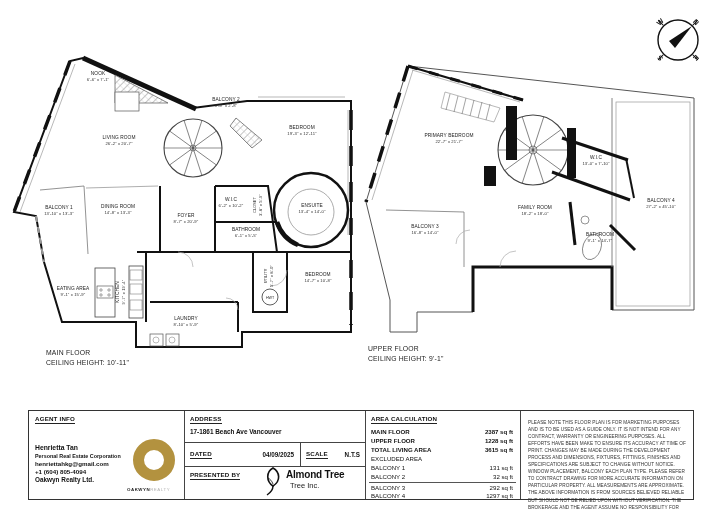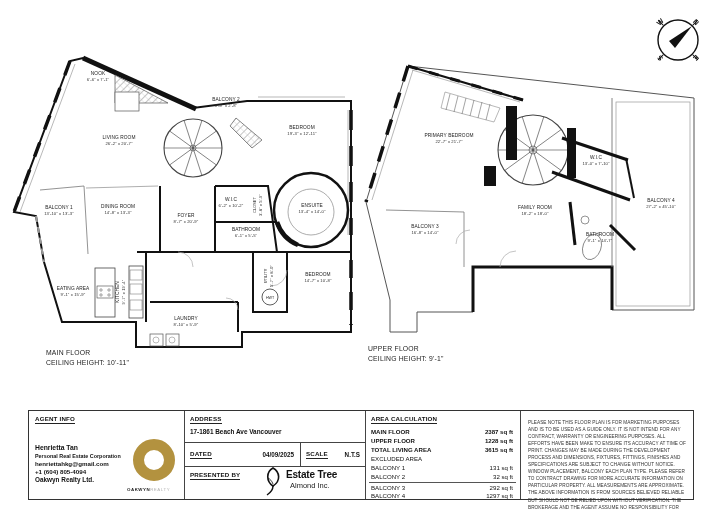--- a/index.html
+++ b/index.html
@@ -326,22 +326,22 @@
       <div class="vdiv" style="left:116px;top:31px;height:24px"></div>
       <span class="hdr abs" style="left:122px;top:39px">SCALE</span>
       <div class="abs" style="left:140px;top:40px;width:36px;text-align:right;font-size:6.3px;font-weight:bold">N.T.S</div>
       <div class="hline" style="left:0;right:0;top:55px"></div>
       <span class="hdr abs" style="left:6px;top:60px">PRESENTED BY</span>
       <svg class="abs" style="left:76px;top:55px;position:absolute" width="24" height="30" viewBox="0 0 24 30">
         <path d="M13,2 C20,6 21,15 13,20 C6,15 6,6 13,2 Z" fill="#fff" stroke="#111" stroke-width="1.6"></path>
         <path d="M13,20 C13,24 10,27 7,29" fill="none" stroke="#111" stroke-width="1.4"></path>
         <path d="M8,12 C10,13 12,15 13,18" fill="none" stroke="#111" stroke-width="0.8"></path>
       </svg>
-      <div class="abs almond-name" style="left:102px;top:58px">Estate Tree</div>
-      <div class="abs almond-sub" style="left:106px;top:70px">Almond Inc.</div>
+      <div class="abs almond-name" style="left:102px;top:58px">Almond Tree</div>
+      <div class="abs almond-sub" style="left:106px;top:70px">Tree Inc.</div>
     </div>
 
     <div class="sect" style="left:336px;width:155px">
       <span class="hdr abs" style="left:6px;top:4px">AREA CALCULATION</span>
       <div class="arow b" style="top:17px">
           <span>MAIN FLOOR</span>
           <span>2387 sq ft</span>
         </div>
       <div class="arow b" style="top:26px">
           <span>UPPER FLOOR</span>

